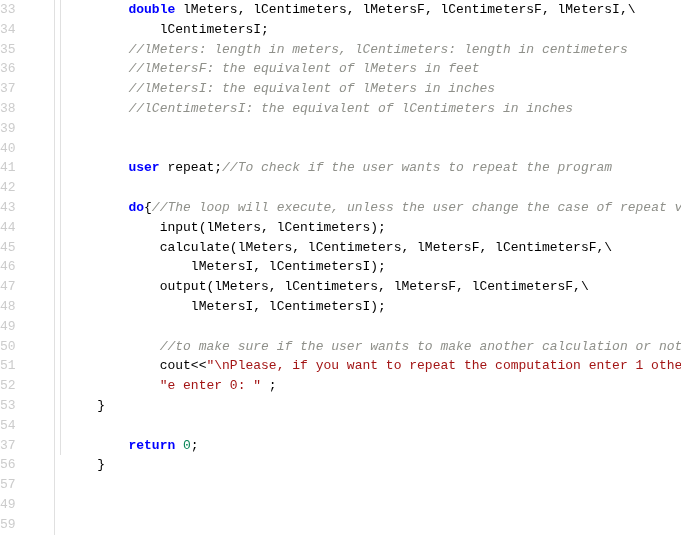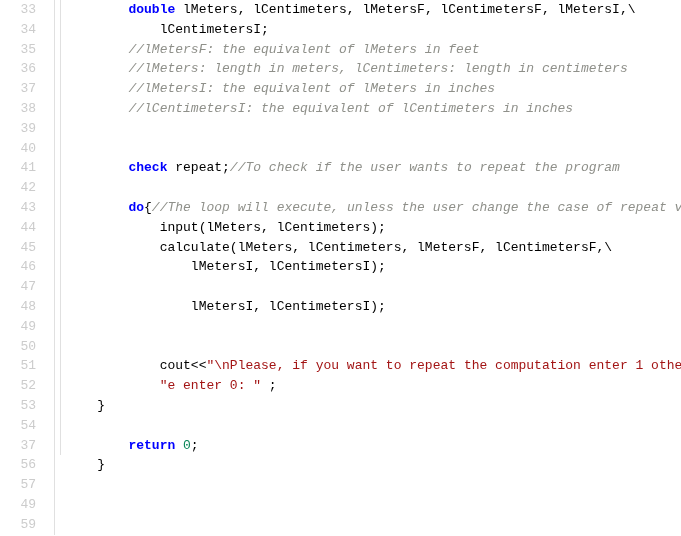--- a/index.html
+++ b/index.html
@@ -12,21 +12,21 @@
 }
 .editor {
   display: flex;
   width: 681px;
   height: 536px;
 }
 .gutter {
   width: 48px;
   flex-shrink: 0;
   background: #ffffff;
-  text-align: right;
+  text-align: left;
   padding-right: 12px;
   color: #cccccc;
   user-select: none;
 }
 .gutter .ln {
   height: 19.8px;
   line-height: 19.8px;
 }
 .fold-strip {
   width: 18px;
@@ -90,36 +90,36 @@
       <div class="ln">49</div>
       <div class="ln">59</div>
     </div>
   <div class="fold-strip" id="fold">
       <div class="fold-line" style="top: 0px; height: 535px; left: 6px;"></div>
       <div class="fold-line" style="top: 0px; height: 455px; left: 12px;"></div>
     </div>
   <div class="code" id="code">
       <div class="code-line"><span class="indent">        </span><span class="kw">double</span><span class="ident"> lMeters, lCentimeters, lMetersF, lCentimetersF, lMetersI,\</span></div>
       <div class="code-line"><span class="indent">            </span><span class="ident">lCentimetersI;</span></div>
+      <div class="code-line"><span class="indent">        </span><span class="comment">//lMeters: length in meters, lCentimeters: length in centimeters</span></div>
       <div class="code-line"><span class="indent">        </span><span class="comment">//lMetersF: the equivalent of lMeters in feet</span></div>
-      <div class="code-line"><span class="indent">        </span><span class="comment">//lMeters: length in meters, lCentimeters: length in centimeters</span></div>
       <div class="code-line"><span class="indent">        </span><span class="comment">//lMetersI: the equivalent of lMeters in inches</span></div>
       <div class="code-line"><span class="indent">        </span><span class="comment">//lCentimetersI: the equivalent of lCentimeters in inches</span></div>
       <div class="code-line"></div>
       <div class="code-line"></div>
-      <div class="code-line"><span class="indent">        </span><span class="kw">check</span><span class="ident"> repeat;</span><span class="comment">//To check if the user wants to repeat the program</span></div>
+      <div class="code-line"><span class="indent">        </span><span class="kw">user</span><span class="ident"> repeat;</span><span class="comment">//To check if the user wants to repeat the program</span></div>
       <div class="code-line"></div>
       <div class="code-line"><span class="indent">        </span><span class="kw">do</span><span class="punc">{</span><span class="comment">//The loop will execute, unless the user change the case of repeat var</span></div>
       <div class="code-line"><span class="indent">            </span><span class="ident">input(lMeters, lCentimeters);</span></div>
       <div class="code-line"><span class="indent">            </span><span class="ident">calculate(lMeters, lCentimeters, lMetersF, lCentimetersF,\</span></div>
       <div class="code-line"><span class="indent">                </span><span class="ident">lMetersI, lCentimetersI);</span></div>
-      <div class="code-line"><span class="indent">            </span></div>
+      <div class="code-line"><span class="indent">            </span><span class="ident">output(lMeters, lCentimeters, lMetersF, lCentimetersF,\</span></div>
       <div class="code-line"><span class="indent">                </span><span class="ident">lMetersI, lCentimetersI);</span></div>
       <div class="code-line"></div>
-      <div class="code-line"><span class="indent">            </span></div>
+      <div class="code-line"><span class="indent">            </span><span class="comment">//to make sure if the user wants to make another calculation or not</span></div>
       <div class="code-line"><span class="indent">            </span><span class="ident">cout&lt;&lt;</span><span class="str">"\nPlease, if you want to repeat the computation enter 1 otherwis"</span></div>
       <div class="code-line"><span class="indent">            </span><span class="str">"e enter 0: "</span><span class="punc"> ;</span></div>
       <div class="code-line"><span class="indent">    </span><span class="punc">}</span></div>
       <div class="code-line"></div>
       <div class="code-line"><span class="indent">        </span><span class="kw">return</span><span class="ident"> </span><span class="num">0</span><span class="punc">;</span></div>
       <div class="code-line"><span class="indent">    </span><span class="punc">}</span></div>
     </div>
 </div>
 
 </body></html>

